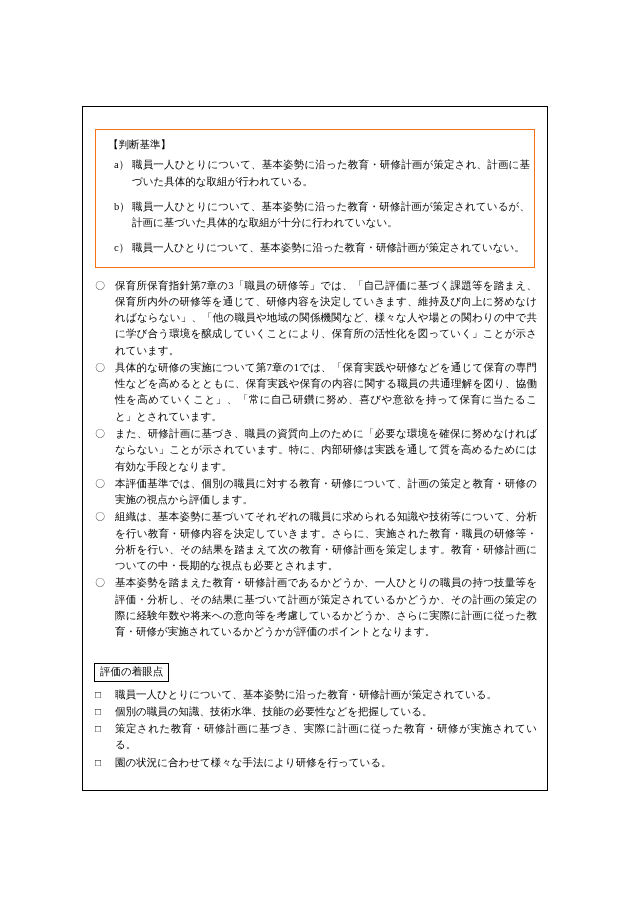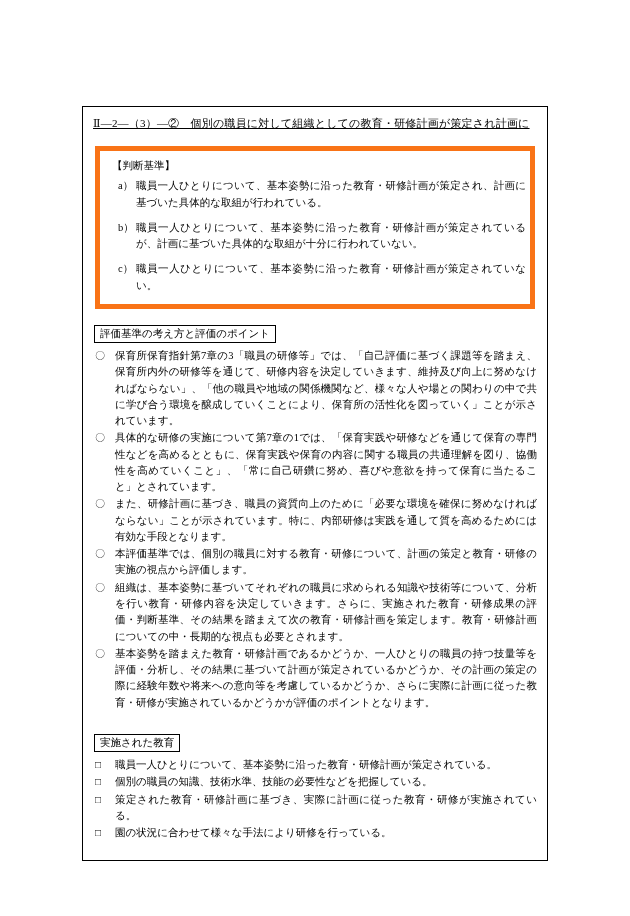--- a/index.html
+++ b/index.html
@@ -43,21 +43,21 @@
   .title-underline {
     text-decoration: underline;
   }
   .title-line2 {
     text-align: center;
     font-size: 11px;
     margin-top: 2px;
   }
   
   .criteria-box {
-    border: 5px solid #f97316;
+    border: 1px solid #f97316;
     margin: 4px 12px 10px 12px;
     padding: 7px 4px 8px 10px;
     box-sizing: border-box;
   }
   .criteria-head {
     font-size: 10.5px;
     margin-bottom: 4px;
     padding-left: 2px;
   }
   .criteria-item {
@@ -110,23 +110,20 @@
   .spacer-md { height: 12px; }
   .bottom-pad { height: 14px; }
 </style>
 </head>
 <body>
 
 <div class="page">
   <div class="sheet">
 
     <div class="title-block">
-      <div class="title-line">
-        <span class="title-underline">Ⅱ―2―（3）―②　個別の職員に対して組織としての教育・研修計画が策定され計画に</span>
-      </div>
     </div>
 
     <div class="criteria-box">
       <div class="criteria-head">【判断基準】</div>
 
       <div class="criteria-item">
         <div class="criteria-label">a）</div>
         <div class="criteria-text">職員一人ひとりについて、基本姿勢に沿った教育・研修計画が策定され、計画に基づいた具体的な取組が行われている。</div>
       </div>
 
@@ -135,52 +132,51 @@
         <div class="criteria-text">職員一人ひとりについて、基本姿勢に沿った教育・研修計画が策定されているが、計画に基づいた具体的な取組が十分に行われていない。</div>
       </div>
 
       <div class="criteria-item">
         <div class="criteria-label">c）</div>
         <div class="criteria-text">職員一人ひとりについて、基本姿勢に沿った教育・研修計画が策定されていない。</div>
       </div>
     </div>
 
     <div class="section">
-      <div class="sec-head">評価基準の考え方と評価のポイント</div>
 
       <div class="bullet-row">
         <div class="bullet-mark">〇</div>
         <div class="bullet-text">保育所保育指針第7章の3「職員の研修等」では、「自己評価に基づく課題等を踏まえ、保育所内外の研修等を通じて、研修内容を決定していきます、維持及び向上に努めなければならない」、「他の職員や地域の関係機関など、様々な人や場との関わりの中で共に学び合う環境を醸成していくことにより、保育所の活性化を図っていく」ことが示されています。</div>
       </div>
       <div class="bullet-row">
         <div class="bullet-mark">〇</div>
         <div class="bullet-text">具体的な研修の実施について第7章の1では、「保育実践や研修などを通じて保育の専門性などを高めるとともに、保育実践や保育の内容に関する職員の共通理解を図り、協働性を高めていくこと」、「常に自己研鑽に努め、喜びや意欲を持って保育に当たること」とされています。</div>
       </div>
       <div class="bullet-row">
         <div class="bullet-mark">〇</div>
         <div class="bullet-text">また、研修計画に基づき、職員の資質向上のために「必要な環境を確保に努めなければならない」ことが示されています。特に、内部研修は実践を通して質を高めるためには有効な手段となります。</div>
       </div>
       <div class="bullet-row">
         <div class="bullet-mark">〇</div>
         <div class="bullet-text">本評価基準では、個別の職員に対する教育・研修について、計画の策定と教育・研修の実施の視点から評価します。</div>
       </div>
       <div class="bullet-row">
         <div class="bullet-mark">〇</div>
-        <div class="bullet-text">組織は、基本姿勢に基づいてそれぞれの職員に求められる知識や技術等について、分析を行い教育・研修内容を決定していきます。さらに、実施された教育・研修成果の評価・判断基準、その結果を踏まえて次の教育・研修計画を策定します。教育・研修計画についての中・長期的な視点も必要とされます。</div>
+        <div class="bullet-text">組織は、基本姿勢に基づいてそれぞれの職員に求められる知識や技術等について、分析を行い教育・研修内容を決定していきます。さらに、実施された教育・職員の研修等・分析を行い、その結果を踏まえて次の教育・研修計画を策定します。教育・研修計画についての中・長期的な視点も必要とされます。</div>
       </div>
       <div class="bullet-row">
         <div class="bullet-mark">〇</div>
         <div class="bullet-text">基本姿勢を踏まえた教育・研修計画であるかどうか、一人ひとりの職員の持つ技量等を評価・分析し、その結果に基づいて計画が策定されているかどうか、その計画の策定の際に経験年数や将来への意向等を考慮しているかどうか、さらに実際に計画に従った教育・研修が実施されているかどうかが評価のポイントとなります。</div>
       </div>
     </div>
 
     <div class="spacer-md"></div>
 
     <div class="section">
-      <div class="sec-head">実施された教育</div>
+      <div class="sec-head">評価の着眼点</div>
 
       <div class="bullet-row">
         <div class="bullet-mark">□</div>
         <div class="bullet-text">職員一人ひとりについて、基本姿勢に沿った教育・研修計画が策定されている。</div>
       </div>
       <div class="bullet-row">
         <div class="bullet-mark">□</div>
         <div class="bullet-text">個別の職員の知識、技術水準、技能の必要性などを把握している。</div>
       </div>
       <div class="bullet-row">

